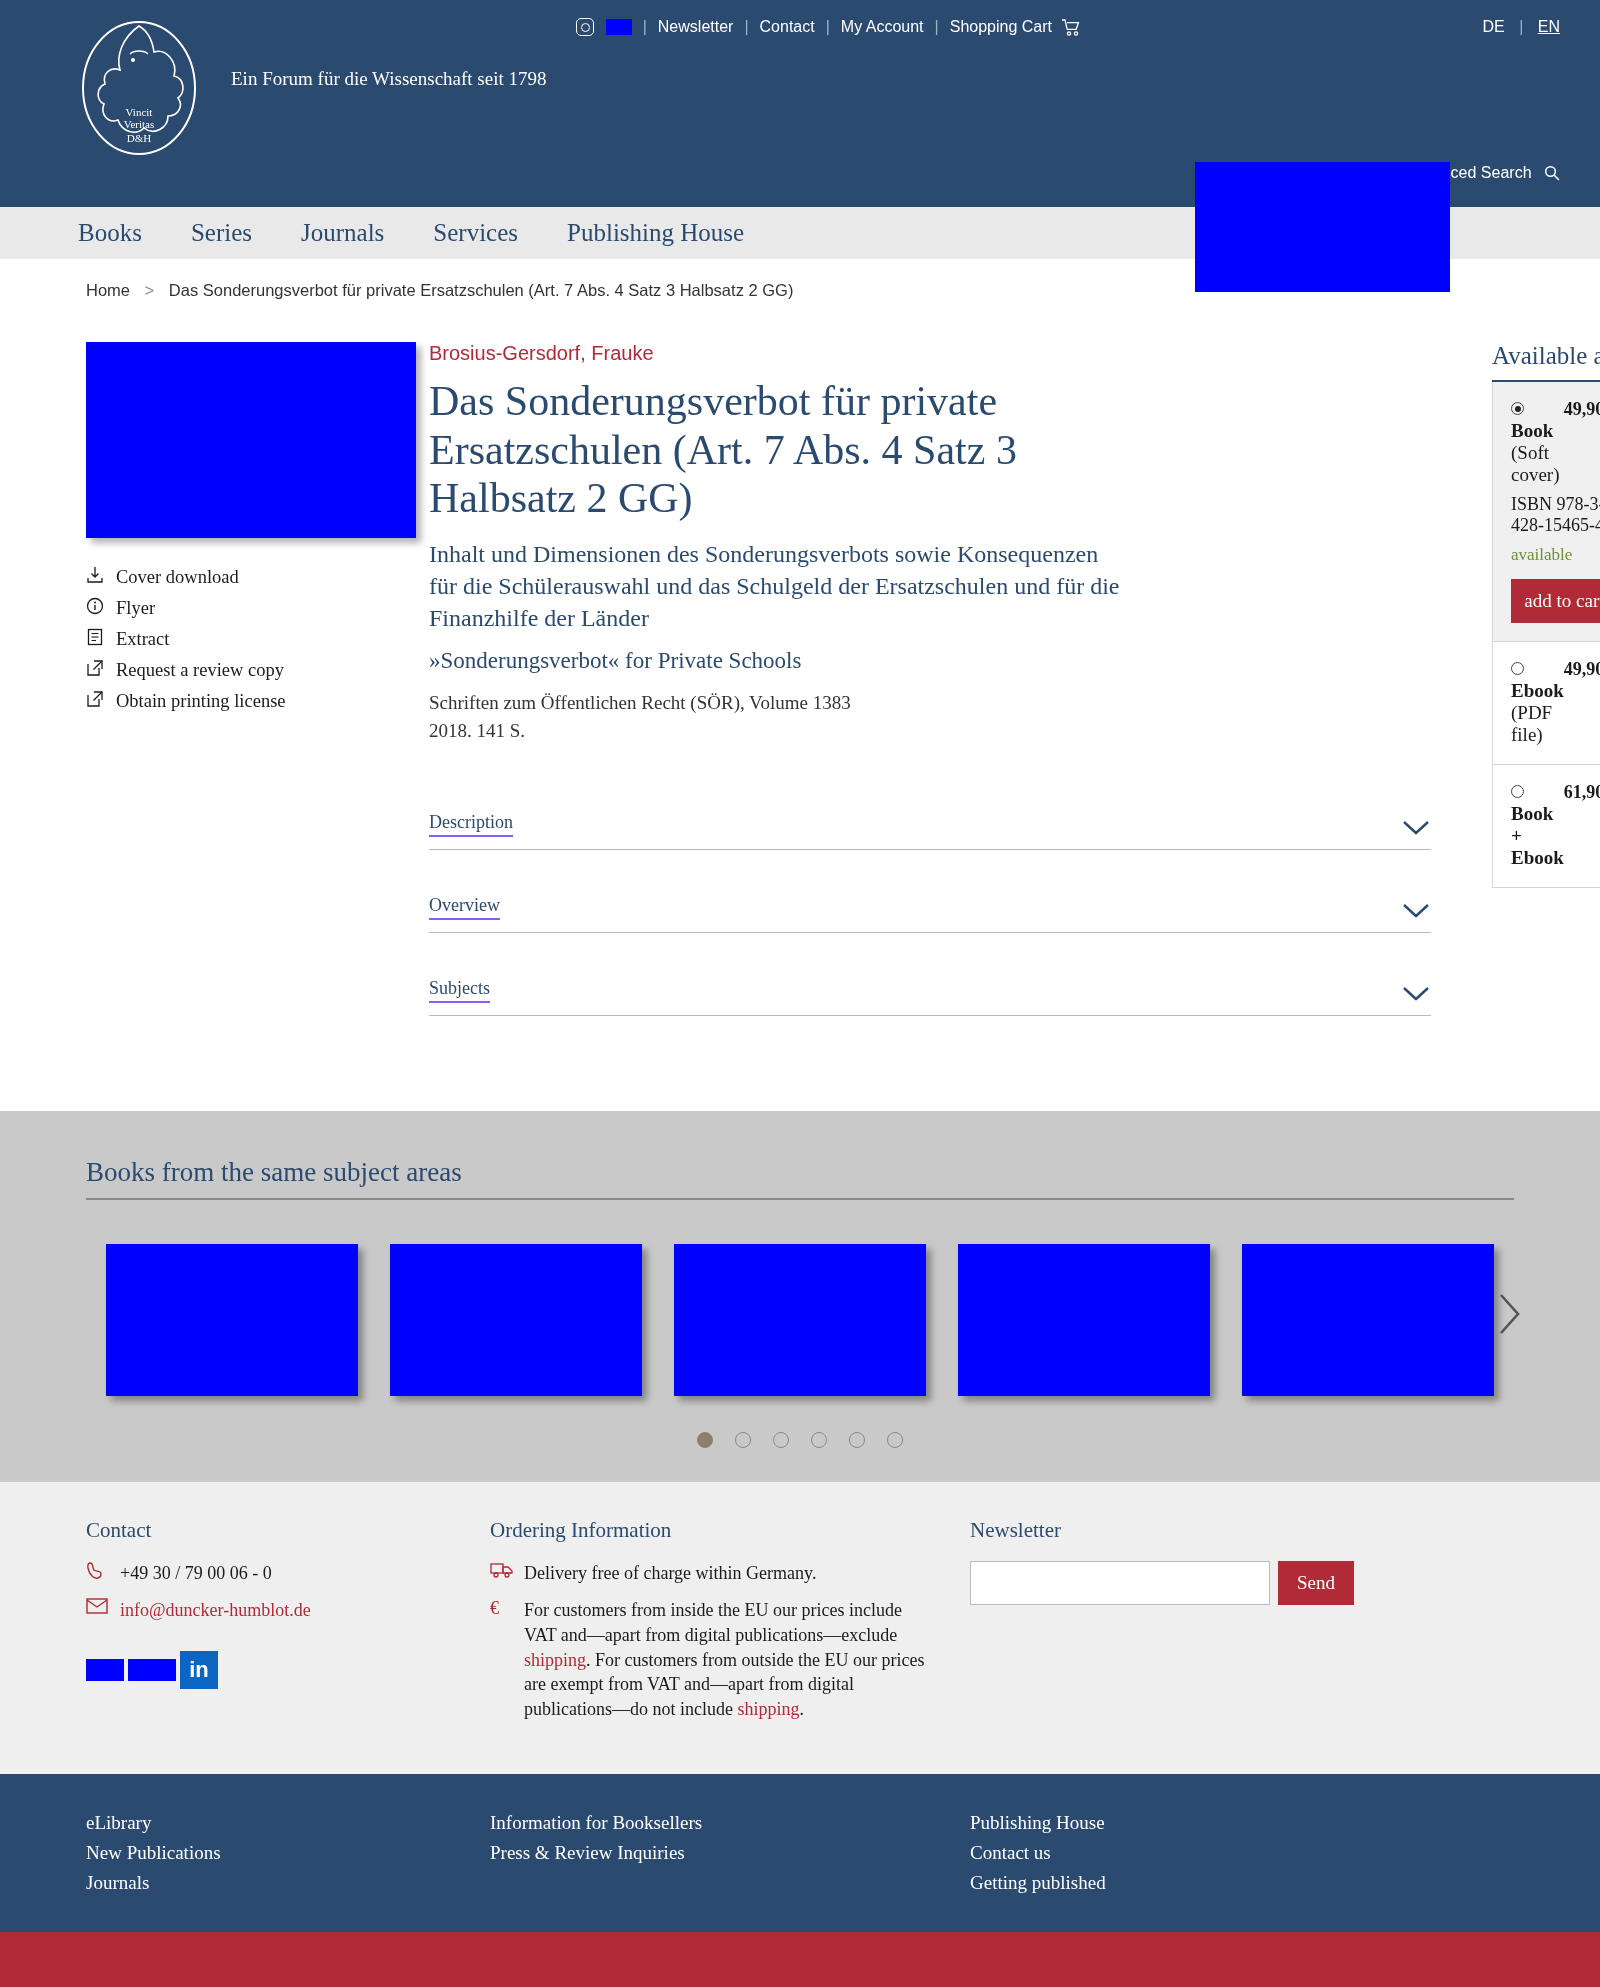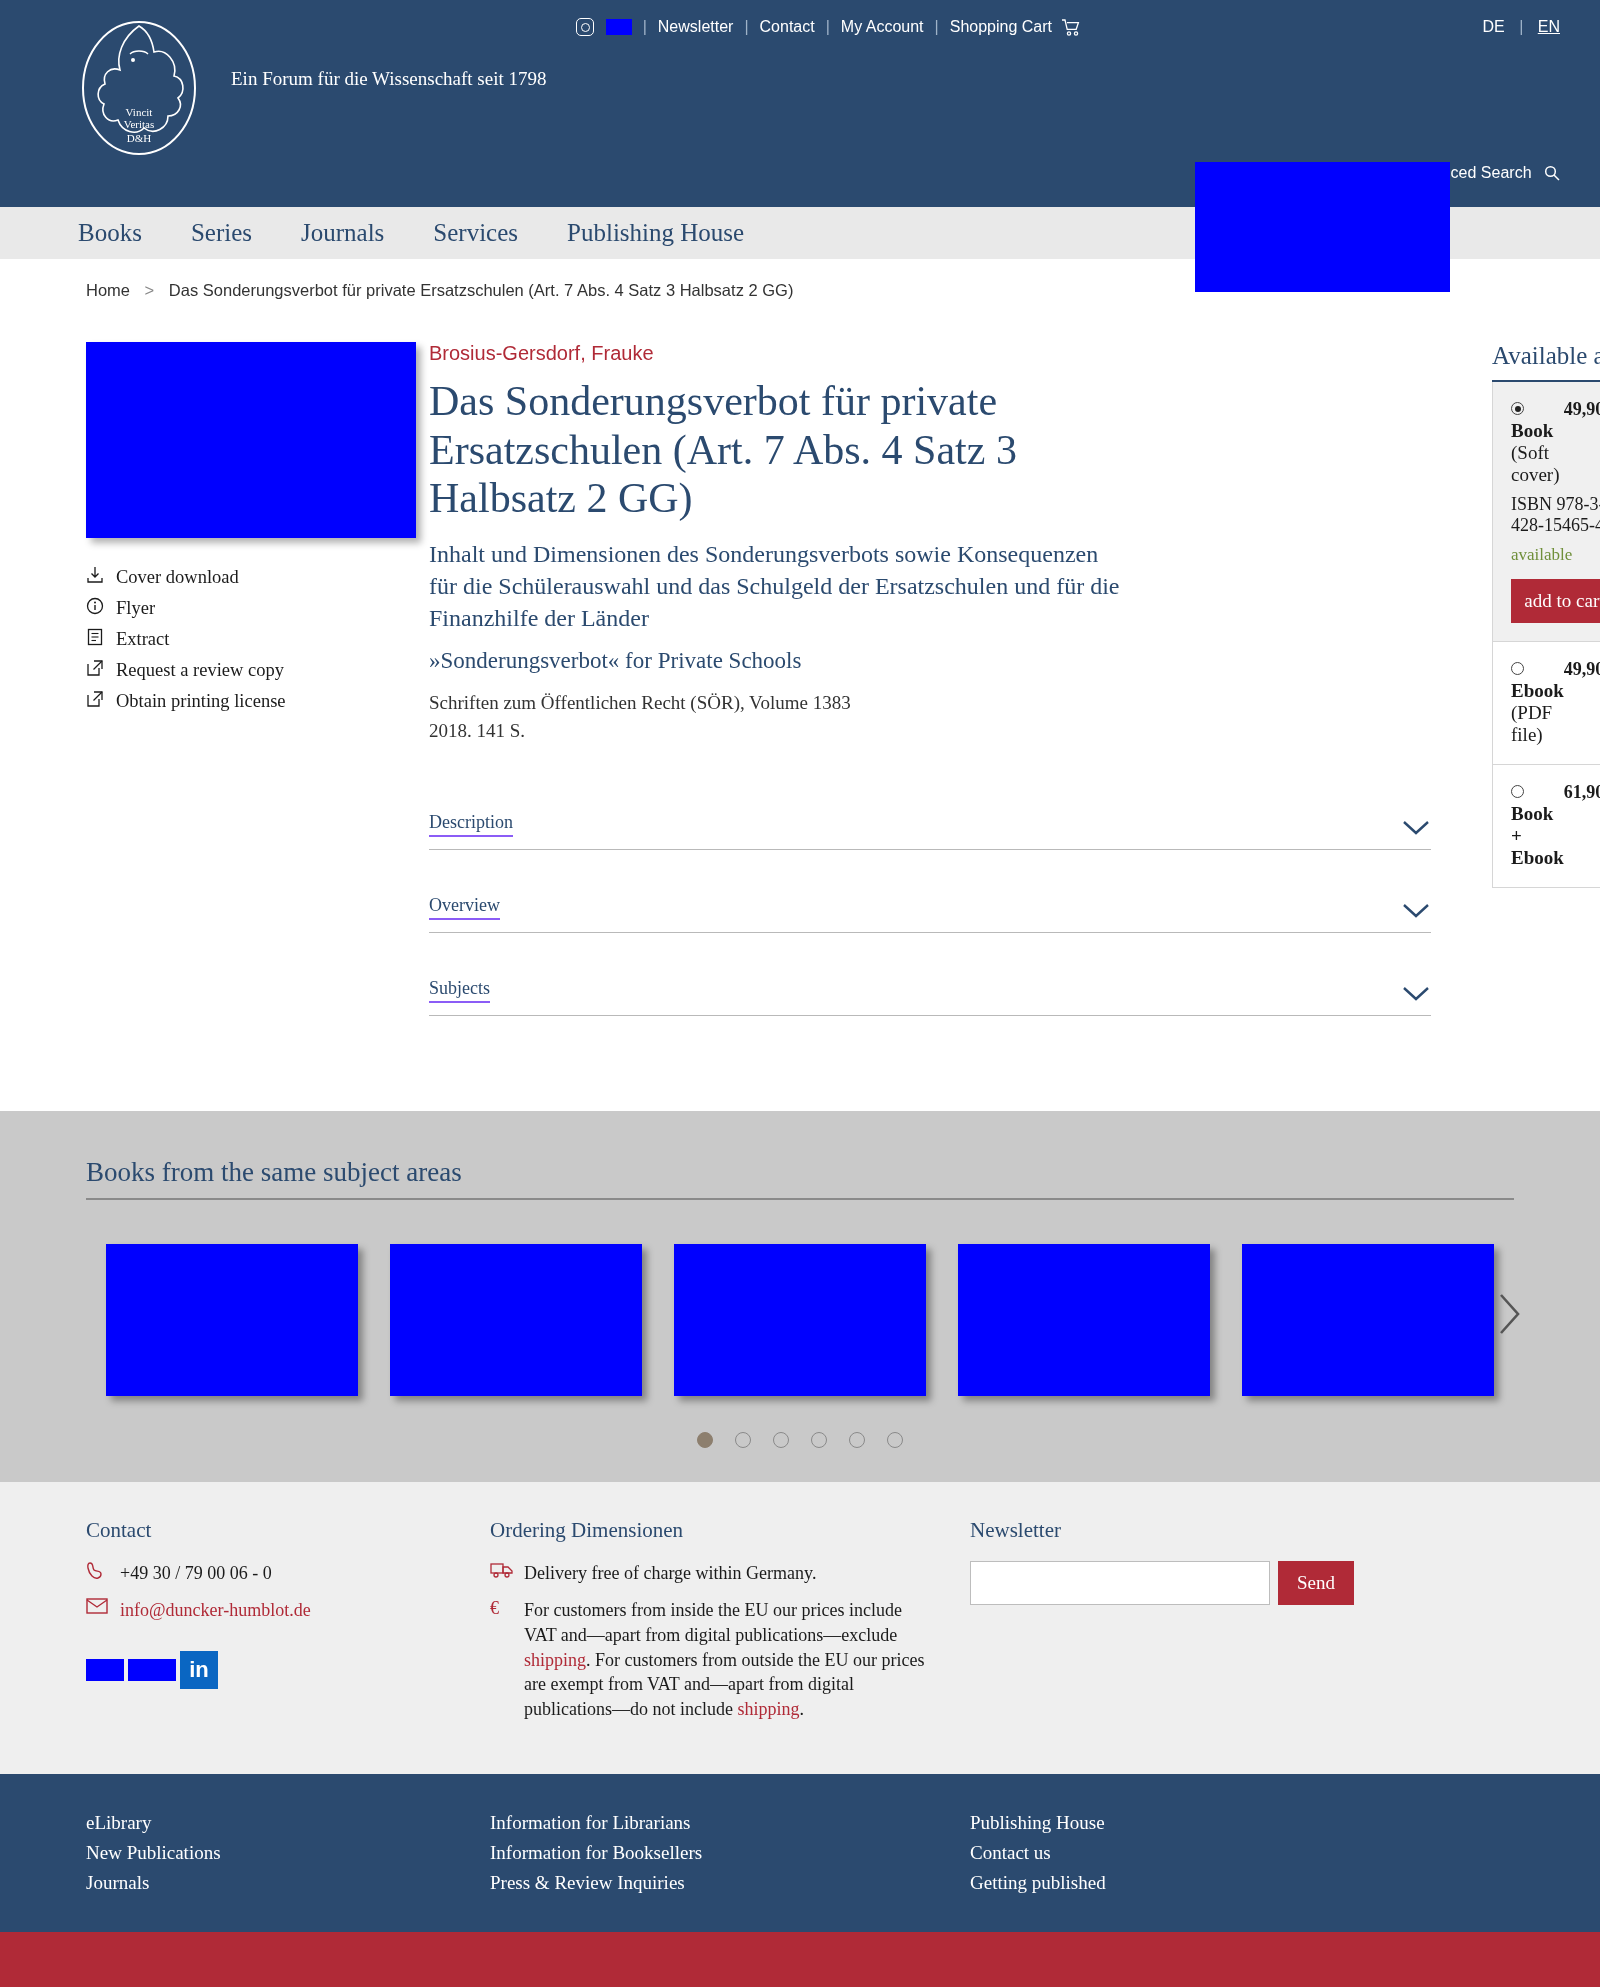--- a/index.html
+++ b/index.html
@@ -430,21 +430,21 @@
         <a href="#" class="fi-text">info@duncker-humblot.de</a>
       </div>
       <div class="socials">
         <span class="sq-blue"></span>
         <span class="sq-blue wide"></span>
         <span class="li-icon">in</span>
       </div>
     </div>
 
     <div class="finfo-col2">
-      <h4>Ordering Dimensionen</h4>
+      <h4>Ordering Information</h4>
       <div class="fi-row">
         <span class="fi-ico">
           <svg width="24" height="17" viewBox="0 0 24 17">
               <rect x="1" y="3" width="12" height="9" fill="none" stroke="#b02a37" stroke-width="1.3"></rect>
               <path d="M13 6h5l4 4v2h-9z" fill="none" stroke="#b02a37" stroke-width="1.3"></path>
               <circle cx="6" cy="14" r="2" fill="none" stroke="#b02a37" stroke-width="1.3"></circle>
               <circle cx="17" cy="14" r="2" fill="none" stroke="#b02a37" stroke-width="1.3"></circle>
             </svg>
         </span>
         <span class="fi-text">Delivery free of charge within Germany.</span>
@@ -464,21 +464,20 @@
     </div>
   </div>
 
   <div class="flinks">
     <div class="fl-col">
       <a href="#">eLibrary</a>
       <a href="#">New Publications</a>
       <a href="#">Journals</a>
     </div>
     <div class="fl-col">
-      <a href="#">Information for Librarians</a>
       <a href="#">Information for Booksellers</a>
       <a href="#">Press &amp; Review Inquiries</a>
     </div>
     <div class="fl-col">
       <a href="#">Publishing House</a>
       <a href="#">Contact us</a>
       <a href="#">Getting published</a>
     </div>
   </div>
 

